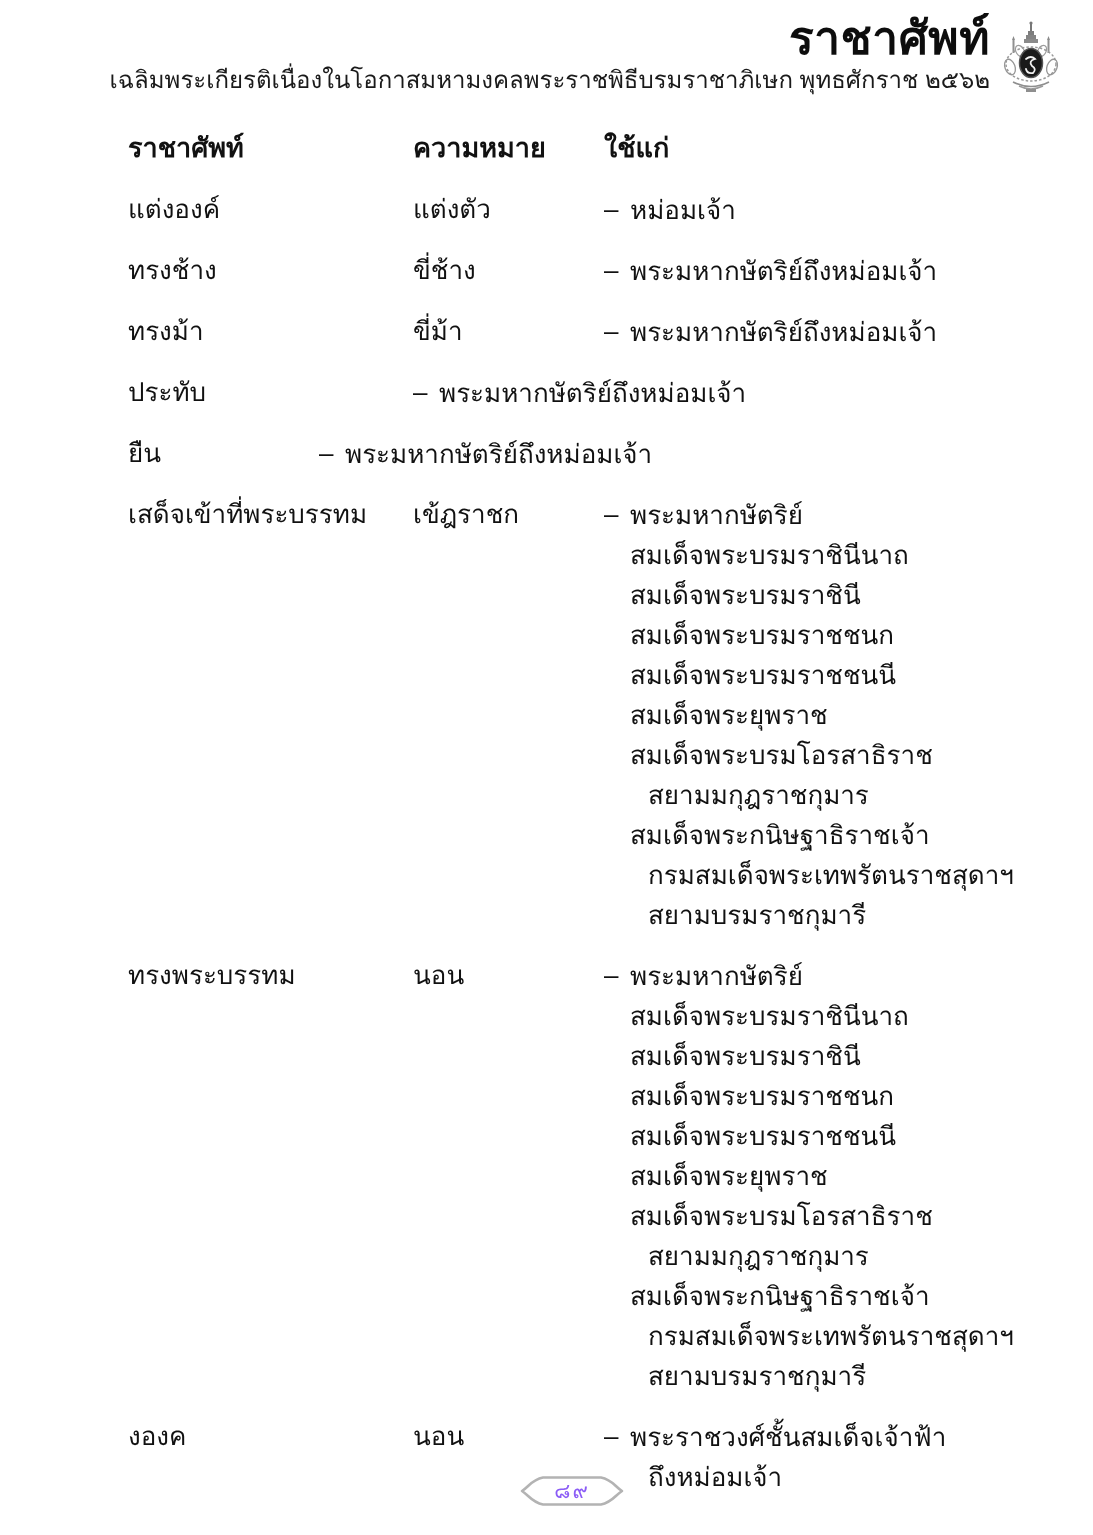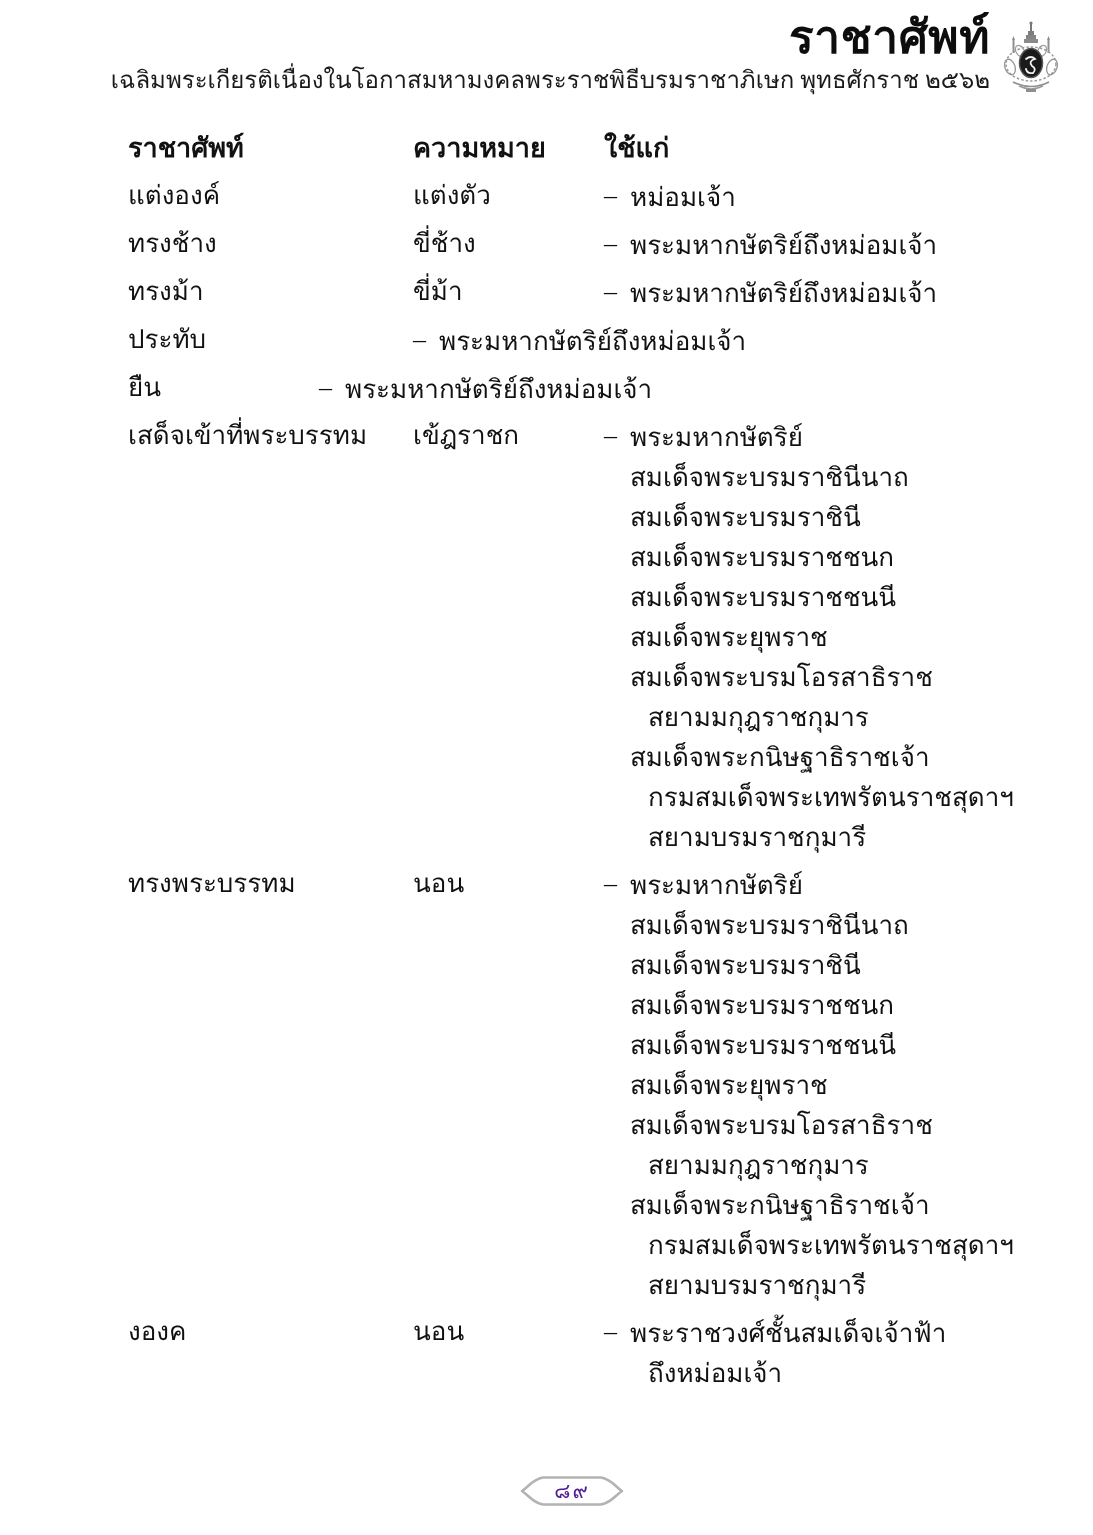--- a/index.html
+++ b/index.html
@@ -2,21 +2,21 @@
 <html><head>
 <meta charset="utf-8">
 <style>
   html,body { margin:0; padding:0; background:#e8e8e8; }
   .page {
     position:relative;
     width:1093px; height:1535px;
     margin:0 auto;
     background:#ffffff;
     color:#111111;
-    font-family:Liberation Serif, serif;
+    font-family:Liberation Sans, sans-serif;
     overflow:hidden;
   }
 
   
   .header-block {
     position:absolute;
     top:10px; right:103px;
     text-align:right;
   }
   .doc-title {
@@ -48,21 +48,21 @@
   }
   .thead { display:flex; height:40px; }
   .thead > div {
     font-weight:bold;
     line-height:40px;
     font-size:27px;
   }
   .c1 { width:285px; flex:0 0 285px; }
   .c2 { width:191px; flex:0 0 191px; }
   .c3 { flex:1 1 auto; }
-  .entry { display:flex; margin-top:8px; align-items:flex-start; }
+  .entry { display:flex; margin-top:21px; align-items:flex-start; }
   .entry .cell { height:40px; line-height:40px; }
   .uline {
     height:40px;
     display:flex;
     align-items:center;
     white-space:nowrap;
   }
   .uline .dash {
     display:inline-block;
     width:26px;
@@ -78,21 +78,21 @@
     width:104px; height:42px;
   }
   .pageno-wrap svg { position:absolute; left:0; top:0; }
   .pageno-text {
     position:absolute; left:0; top:0;
     width:104px; height:42px;
     text-align:center;
     line-height:42px;
     font-size:21px;
     letter-spacing:2px;
-    color:#4c1d95;
+    color:#8b5cf6;
   }
 </style>
 </head>
 <body>
 
 <div class="page">
 
   <div class="header-block">
     <div class="doc-title">ราชาศัพท์</div>
     <div class="doc-subtitle">เฉลิมพระเกียรติเนื่องในโอกาสมหามงคลพระราชพิธีบรมราชาภิเษก พุทธศักราช ๒๕๖๒</div>

